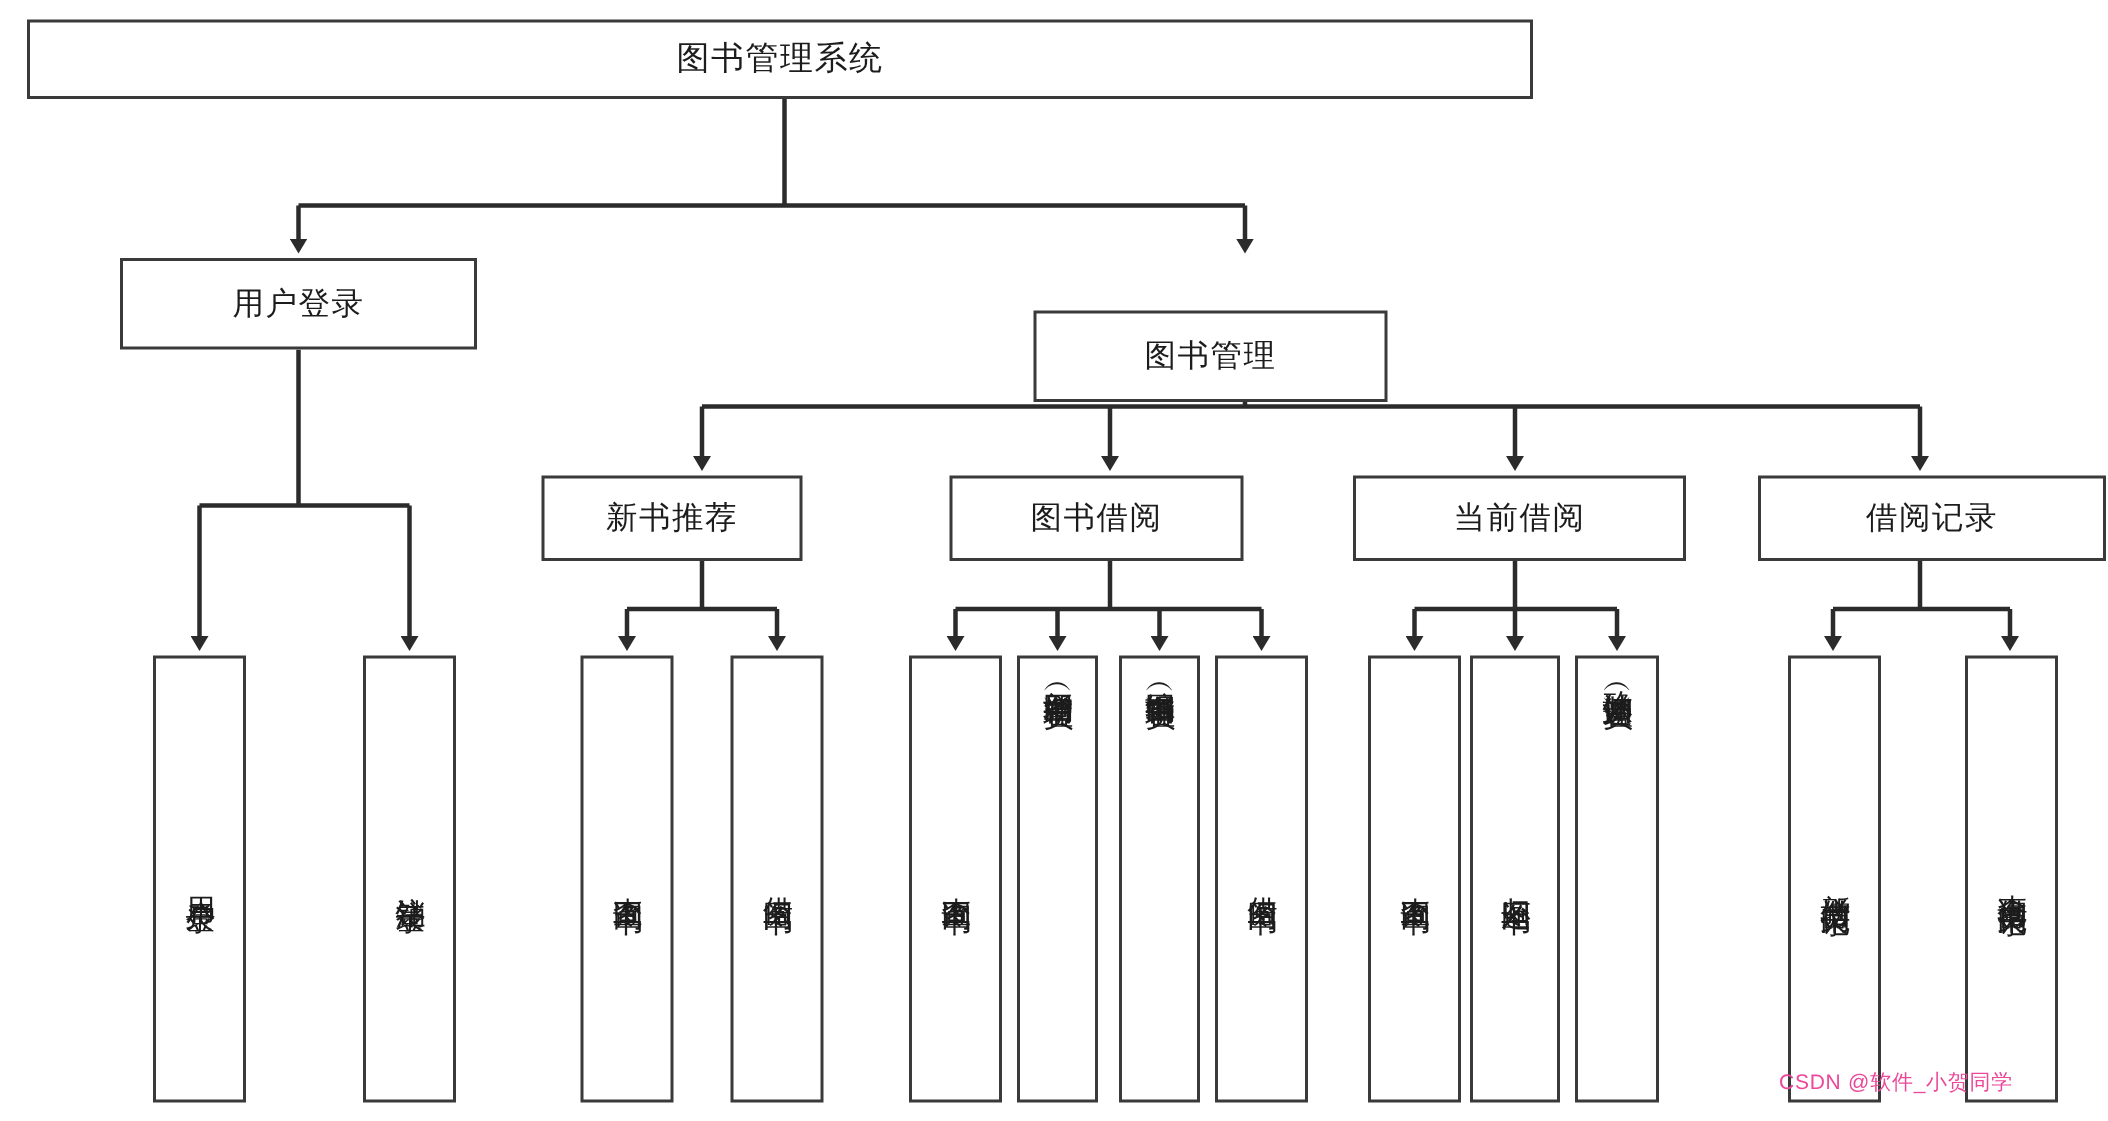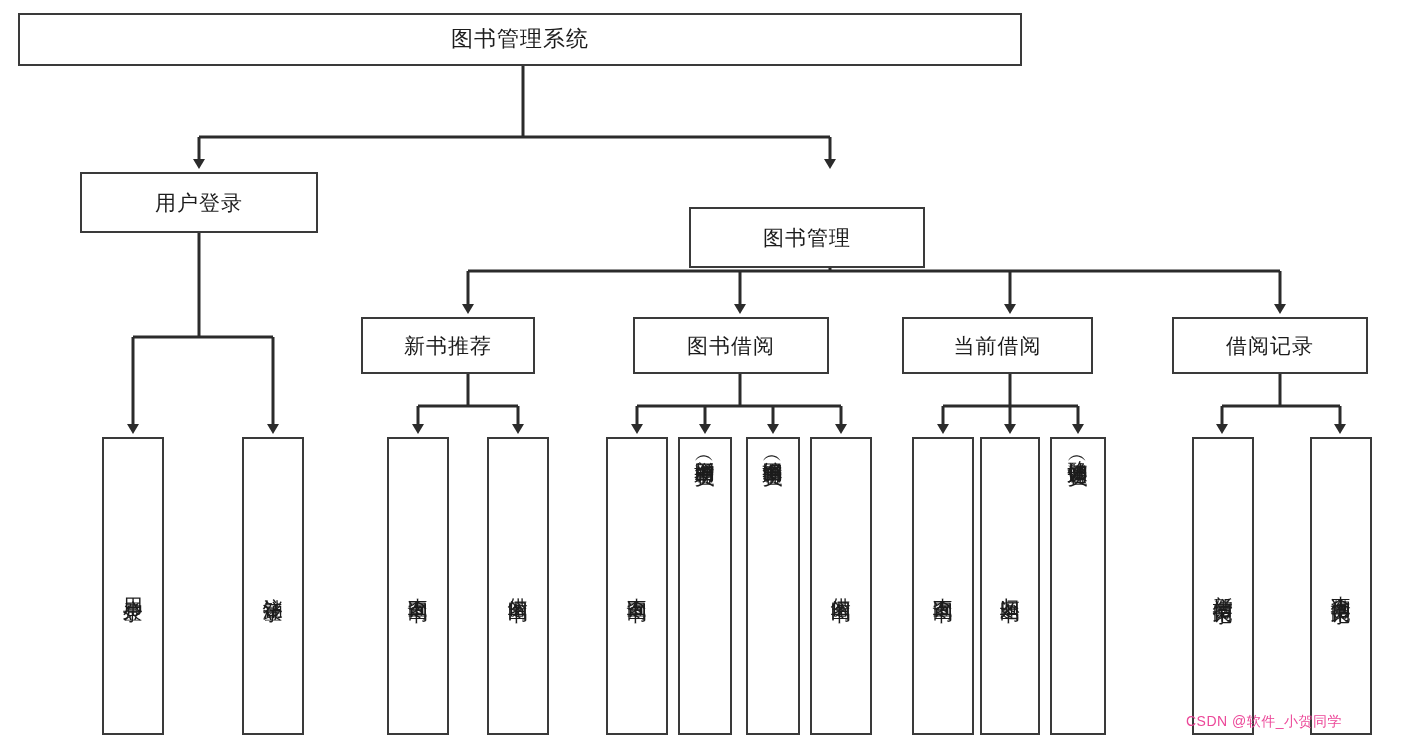--- a/index.html
+++ b/index.html
@@ -134,24 +134,24 @@
   <div class="node h" style="left:689px;top:172px;width:236px;height:61px;margin-top:35px;">
     <span>图书管理</span>
   </div>
 
   <div class="node h" style="left:361px;top:317px;width:174px;height:57px;">
     <span>新书推荐</span>
   </div>
   <div class="node h" style="left:633px;top:317px;width:196px;height:57px;">
     <span>图书借阅</span>
   </div>
-  <div class="node h" style="left:902px;top:317px;width:191px;height:57px;">
+  <div class="node h" style="left:902px;top:317px;width:222px;height:57px;">
     <span>当前借阅</span>
   </div>
-  <div class="node h" style="left:1172px;top:317px;width:196px;height:57px;">
+  <div class="node h" style="left:1172px;top:317px;width:232px;height:57px;">
     <span>借阅记录</span>
   </div>
 
   <div class="node v vmid" style="left:102px;top:437px;width:62px;height:298px;">
     <span class="vtext">用户登录</span>
   </div>
   <div class="node v vmid" style="left:242px;top:437px;width:62px;height:298px;">
     <span class="vtext">注销登录</span>
   </div>
 

